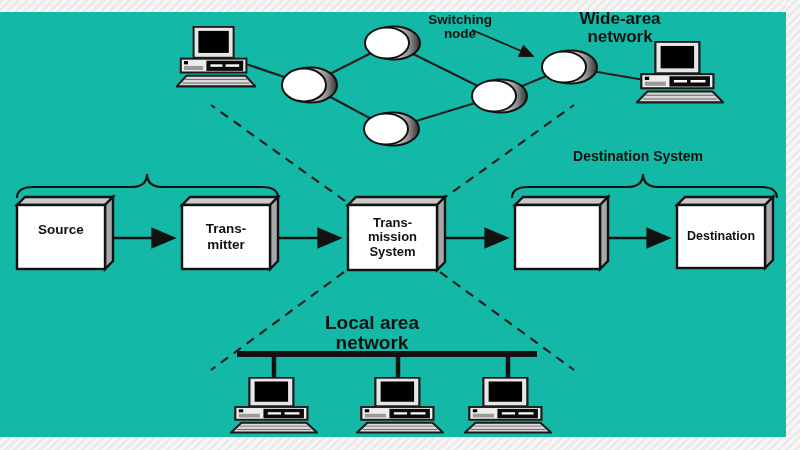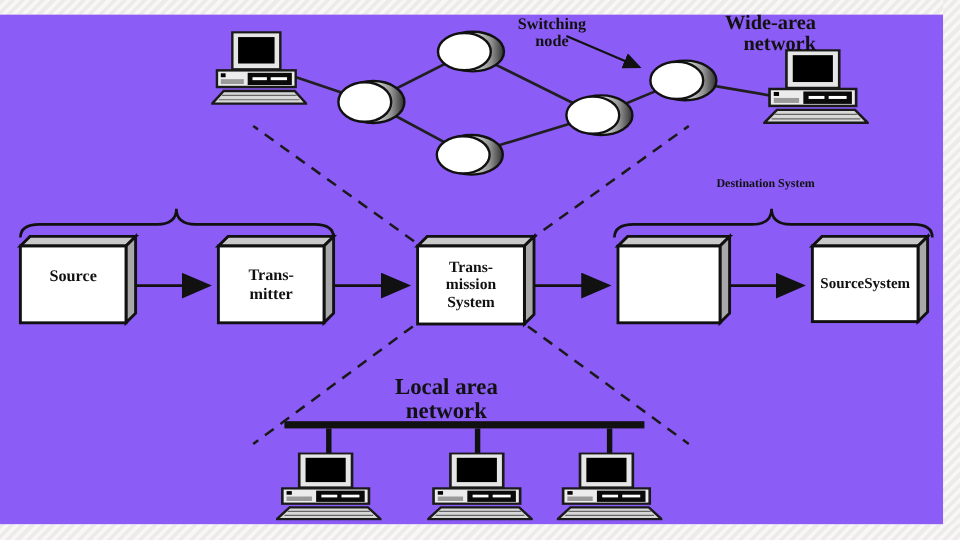--- a/index.html
+++ b/index.html
@@ -1,40 +1,40 @@
 <!DOCTYPE html>
 <html><head>
 <meta charset="utf-8">
 <style>
   html,body { margin:0; padding:0; }
   .stage {
     position:relative; width:800px; height:450px;
-    background:#8b5cf6; overflow:hidden;
-    font-family:Liberation Serif, serif;
+    background:#14b8a6; overflow:hidden;
+    font-family:Liberation Sans, sans-serif;
     color:#111;
   }
   .strip {
     position:absolute;
     background-color:#f4f2f2;
     background-image:repeating-linear-gradient(135deg,#edeaea 0 3px,#f8f6f6 3px 6px);
   }
   .strip-top    { left:0; top:0; width:800px; height:12px; }
   .strip-right  { right:0; top:0; width:14px; height:450px; }
   .strip-bottom { left:0; bottom:0; width:800px; height:13px; }
 
   svg.layer { position:absolute; left:0; top:0; }
 
   .lbl {
     position:absolute; font-weight:700; text-align:center;
     white-space:pre-line; line-height:1.05; color:#111;
   }
   .lbl-switching { left:415px; top:13px;  width:90px;  font-size:13.5px; }
-  .lbl-wan       { left:560px; top:10px;  width:120px; font-size:17px;text-align:right; }
+  .lbl-wan       { left:560px; top:10px;  width:120px; font-size:17px; }
   .lbl-srcsys    { left:68px;  top:149px; width:160px; font-size:14px; }
-  .lbl-dstsys    { left:548px; top:149px; width:180px; font-size:10px; }
+  .lbl-dstsys    { left:548px; top:149px; width:180px; font-size:14px; }
   .lbl-lan       { left:310px; top:313px; width:124px; font-size:19px; }
 
   .box-label {
     position:absolute; display:flex; align-items:center; justify-content:center;
     font-weight:700; text-align:center; white-space:pre-line; line-height:1.15;
     font-size:13.5px;
   }
   .bl-source       { left:19px;  top:207px; width:84px; height:46px; }
   .bl-transmitter  { left:184px; top:207px; width:84px; height:60px; }
   .bl-transmission { left:350px; top:207px; width:85px; height:61px; font-size:13px; line-height:1.12; }
@@ -183,15 +183,15 @@
   <div class="lbl lbl-dstsys">Destination System</div>
   <div class="lbl lbl-lan">Local area
 network</div>
 
   <div class="box-label bl-source">Source</div>
   <div class="box-label bl-transmitter">Trans-
 mitter</div>
   <div class="box-label bl-transmission">Trans-
 mission
 System</div>
-  <div class="box-label bl-destination">SourceSystem</div>
+  <div class="box-label bl-destination">Destination</div>
 
 </div>
 
 </body></html>

